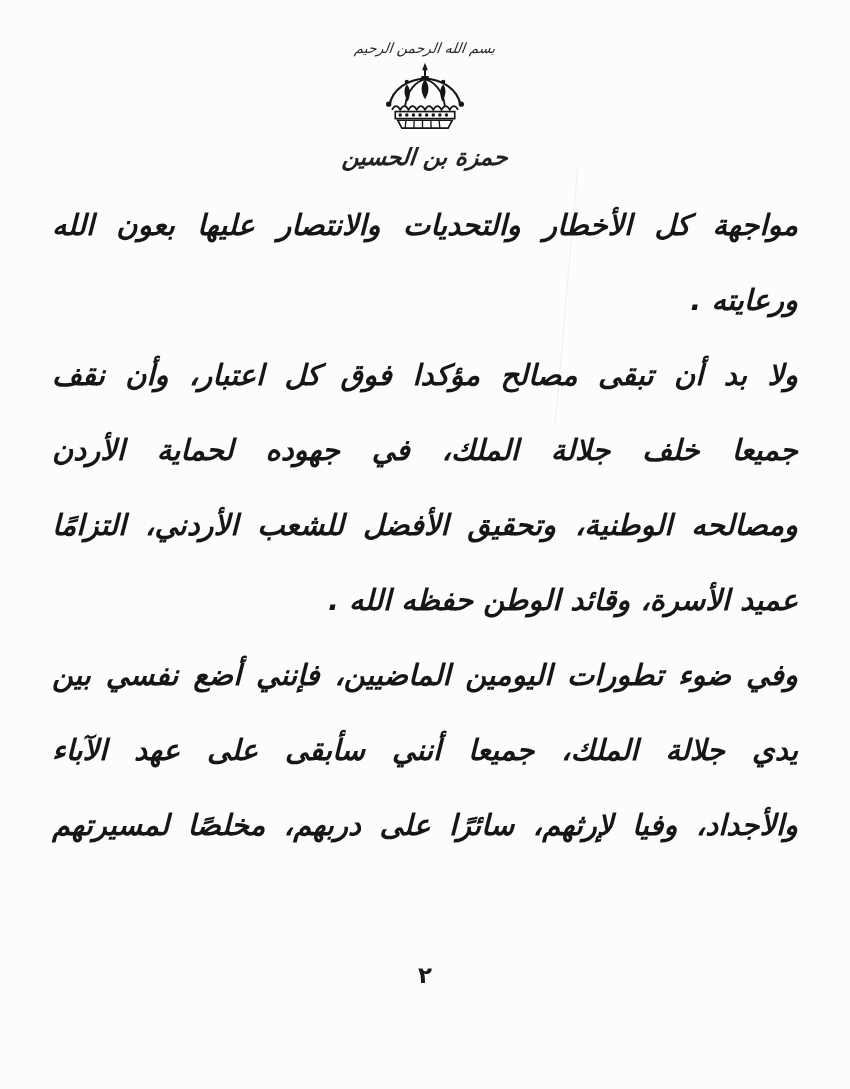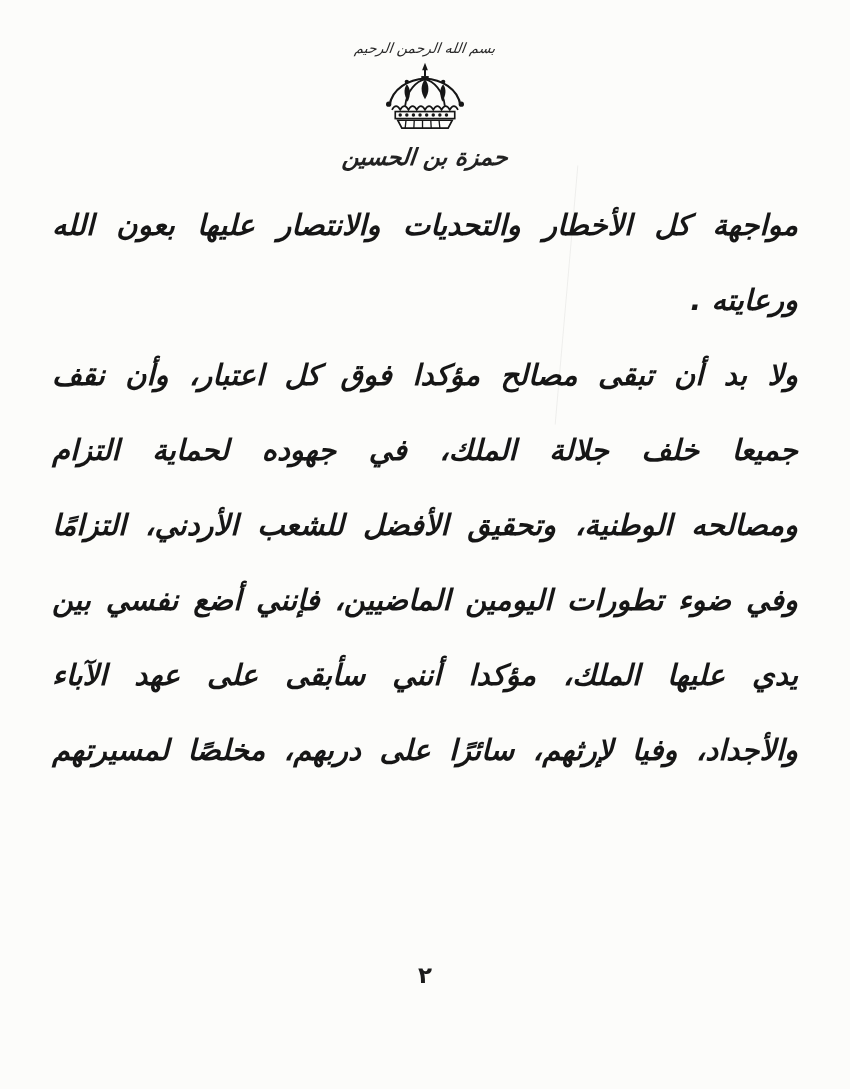--- a/index.html
+++ b/index.html
@@ -125,22 +125,23 @@
 
     <div class="signature" lang="ar" dir="rtl">حمزة بن الحسين</div>
   </div>
 
   <div class="crease"></div>
 
   <main class="body-text" id="lines" lang="ar" dir="rtl">
       <div class="line" lang="ar" dir="rtl">مواجهة كل الأخطار والتحديات والانتصار عليها بعون الله</div>
       <div class="line end" lang="ar" dir="rtl">ورعايته .</div>
       <div class="line" lang="ar" dir="rtl">ولا بد أن تبقى مصالح مؤكدا فوق كل اعتبار، وأن نقف</div>
-      <div class="line" lang="ar" dir="rtl">جميعا خلف جلالة الملك، في جهوده لحماية التزام</div>
+      <div class="line" lang="ar" dir="rtl">جميعا خلف جلالة الملك، في جهوده لحماية الأردن</div>
       <div class="line" lang="ar" dir="rtl">ومصالحه الوطنية، وتحقيق الأفضل للشعب الأردني، التزامًا</div>
+      <div class="line end" lang="ar" dir="rtl">عميد الأسرة، وقائد الوطن حفظه الله .</div>
       <div class="line" lang="ar" dir="rtl">وفي ضوء تطورات اليومين الماضيين، فإنني أضع نفسي بين</div>
-      <div class="line" lang="ar" dir="rtl">يدي عليها الملك، مؤكدا أنني سأبقى على عهد الآباء</div>
+      <div class="line" lang="ar" dir="rtl">يدي جلالة الملك، جميعا أنني سأبقى على عهد الآباء</div>
       <div class="line" lang="ar" dir="rtl">والأجداد، وفيا لإرثهم، سائرًا على دربهم، مخلصًا لمسيرتهم</div>
     </main>
 
   <div class="page-number" lang="ar">٢</div>
 
 </div>
 
 </body></html>

